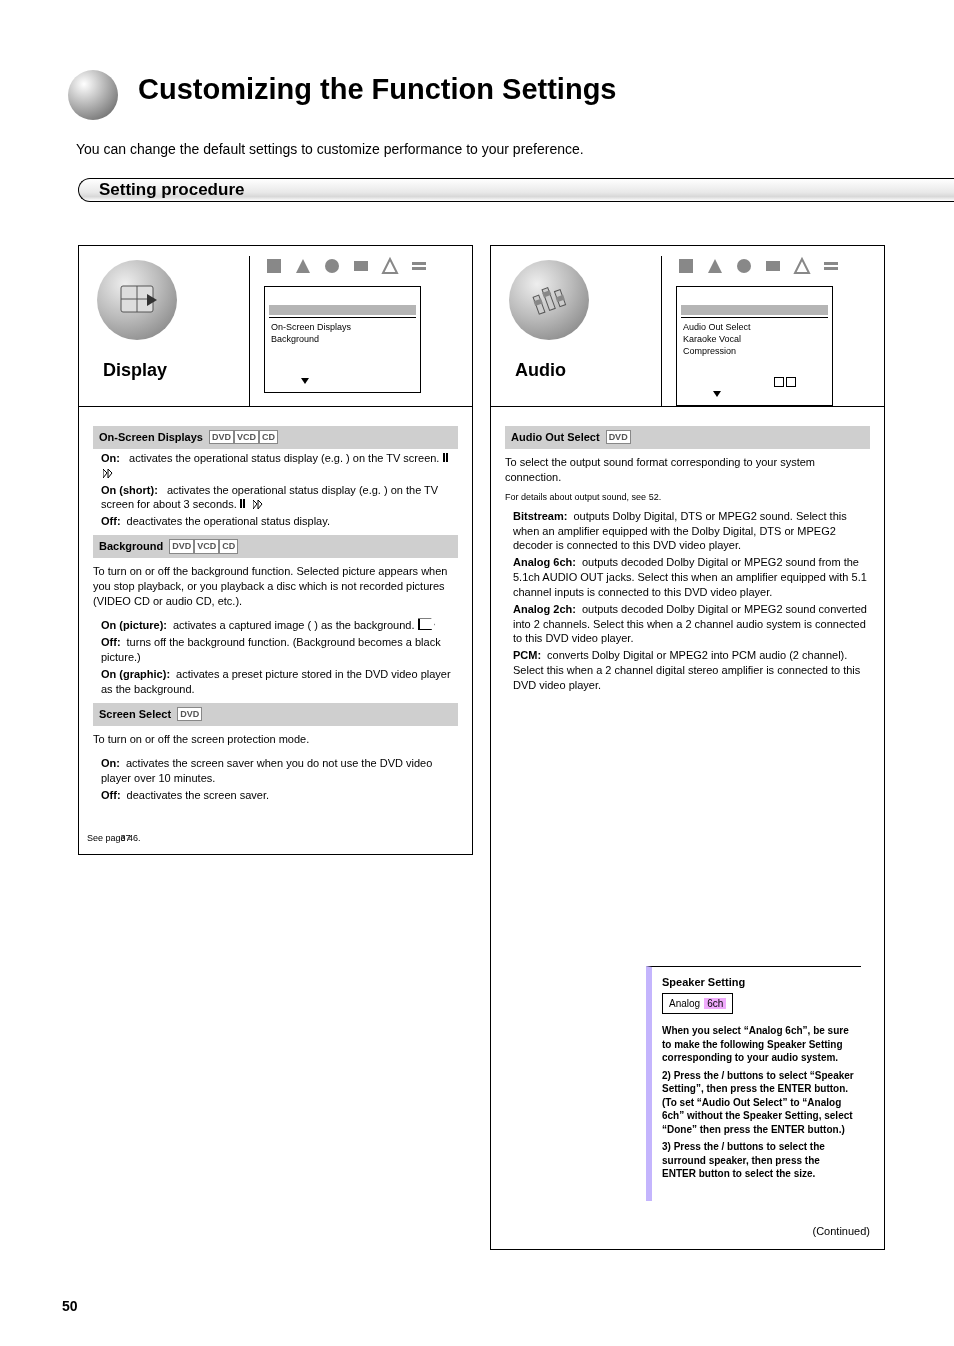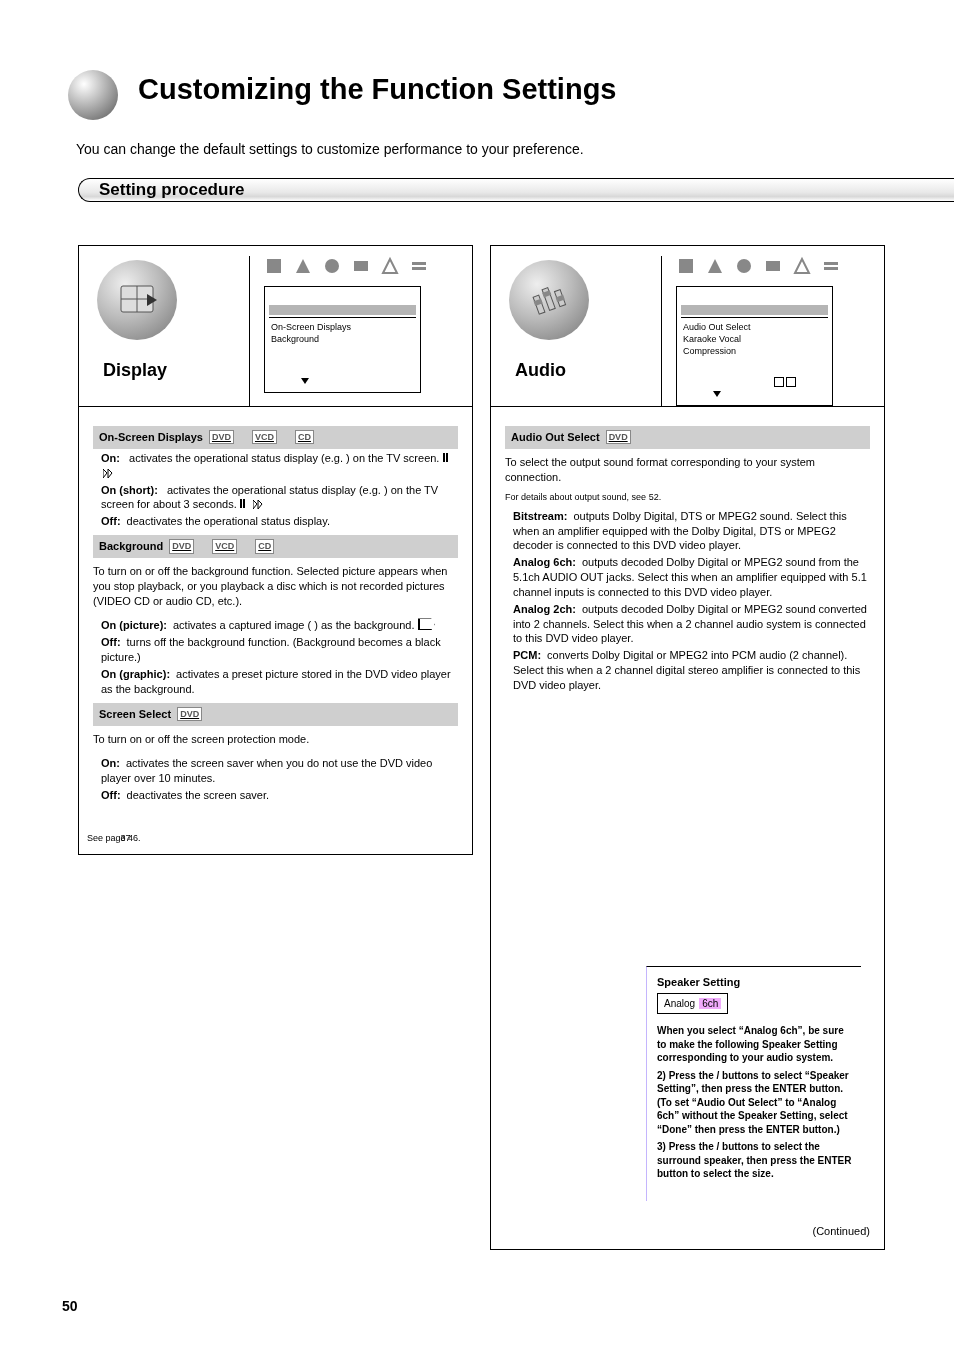--- a/index.html
+++ b/index.html
@@ -60,33 +60,33 @@
   .osd .bar2  { position:absolute; left:4px; top:30px; height:1px; right:4px; background:#000; }
   .osd .sel   { position:absolute; left:4px; top:18px; width:60px; height:10px; background:#777; }
   .osd .cur   { position:absolute; left:36px; bottom:6px; width:10px; height:8px; }
   .osd .cur::before { content:""; display:block; width:0;height:0;border-left:4px solid transparent;border-right:4px solid transparent;border-top:6px solid #000;}
   .osd .cur2  { position:absolute; right:36px; bottom:18px; display:flex; gap:2px; }
   .osd .cur2 span{ width:8px;height:8px;border:1px solid #000; }
 
   
   .body { position:absolute; left:0; right:0; top:160px; bottom:0; padding:14px 14px 10px; box-sizing:border-box; }
   .item-title { background:#cfcfcf; font-weight:bold; padding:4px 6px; margin-top:6px; display:flex; align-items:center; gap:6px; font-size:11px; }
-  .item-title .tag { display:inline-flex; gap:18px;text-decoration:underline; }
+  .item-title .tag { display:inline-flex; gap:0; }
   .tag span, .tag-inline span { font-size:9px; border:1px solid #888; background:#fff; padding:0 2px; color:#555;}
   .desc { margin:6px 0 10px 0; }
   .subopt { margin:2px 0 2px 8px; }
   .subopt .k { font-weight:bold; margin-right:6px; }
   .subopt svg { vertical-align:-2px; margin:0 2px; }
   .foot11 { position:absolute; bottom:10px; left:8px; font-size:9px; max-width:360px;}
   .foot11 .pg { position:absolute; right:10px; top:0; }
 
   
   .osd-sub {
     position:absolute; left:155px; top:560px; width:215px; height:235px;
-    border-left:1px solid #c4b5fd; border-top:1px solid #000; padding:8px 6px 6px 10px;
+    border-left:6px solid #c4b5fd; border-top:1px solid #000; padding:8px 6px 6px 10px;
     box-sizing:border-box; font-size:10px;
   }
   .osd-sub-title { font-weight:bold; font-size:11px; margin-bottom:3px; }
   .osd-sub .io { border:1px solid #000; padding:3px 6px; margin-bottom:6px; display:inline-block; font-size:10px;}
   .osd-sub .io .chip { background:#f0abfc; padding:0 3px; margin-left:4px; }
   .osd-sub p { margin:4px 0;font-weight:bold; }
 
   .page-num { position:absolute; left:62px; bottom:30px; font-size:14px; font-weight:bold; }
   .tiny { font-size:9px; }
 

